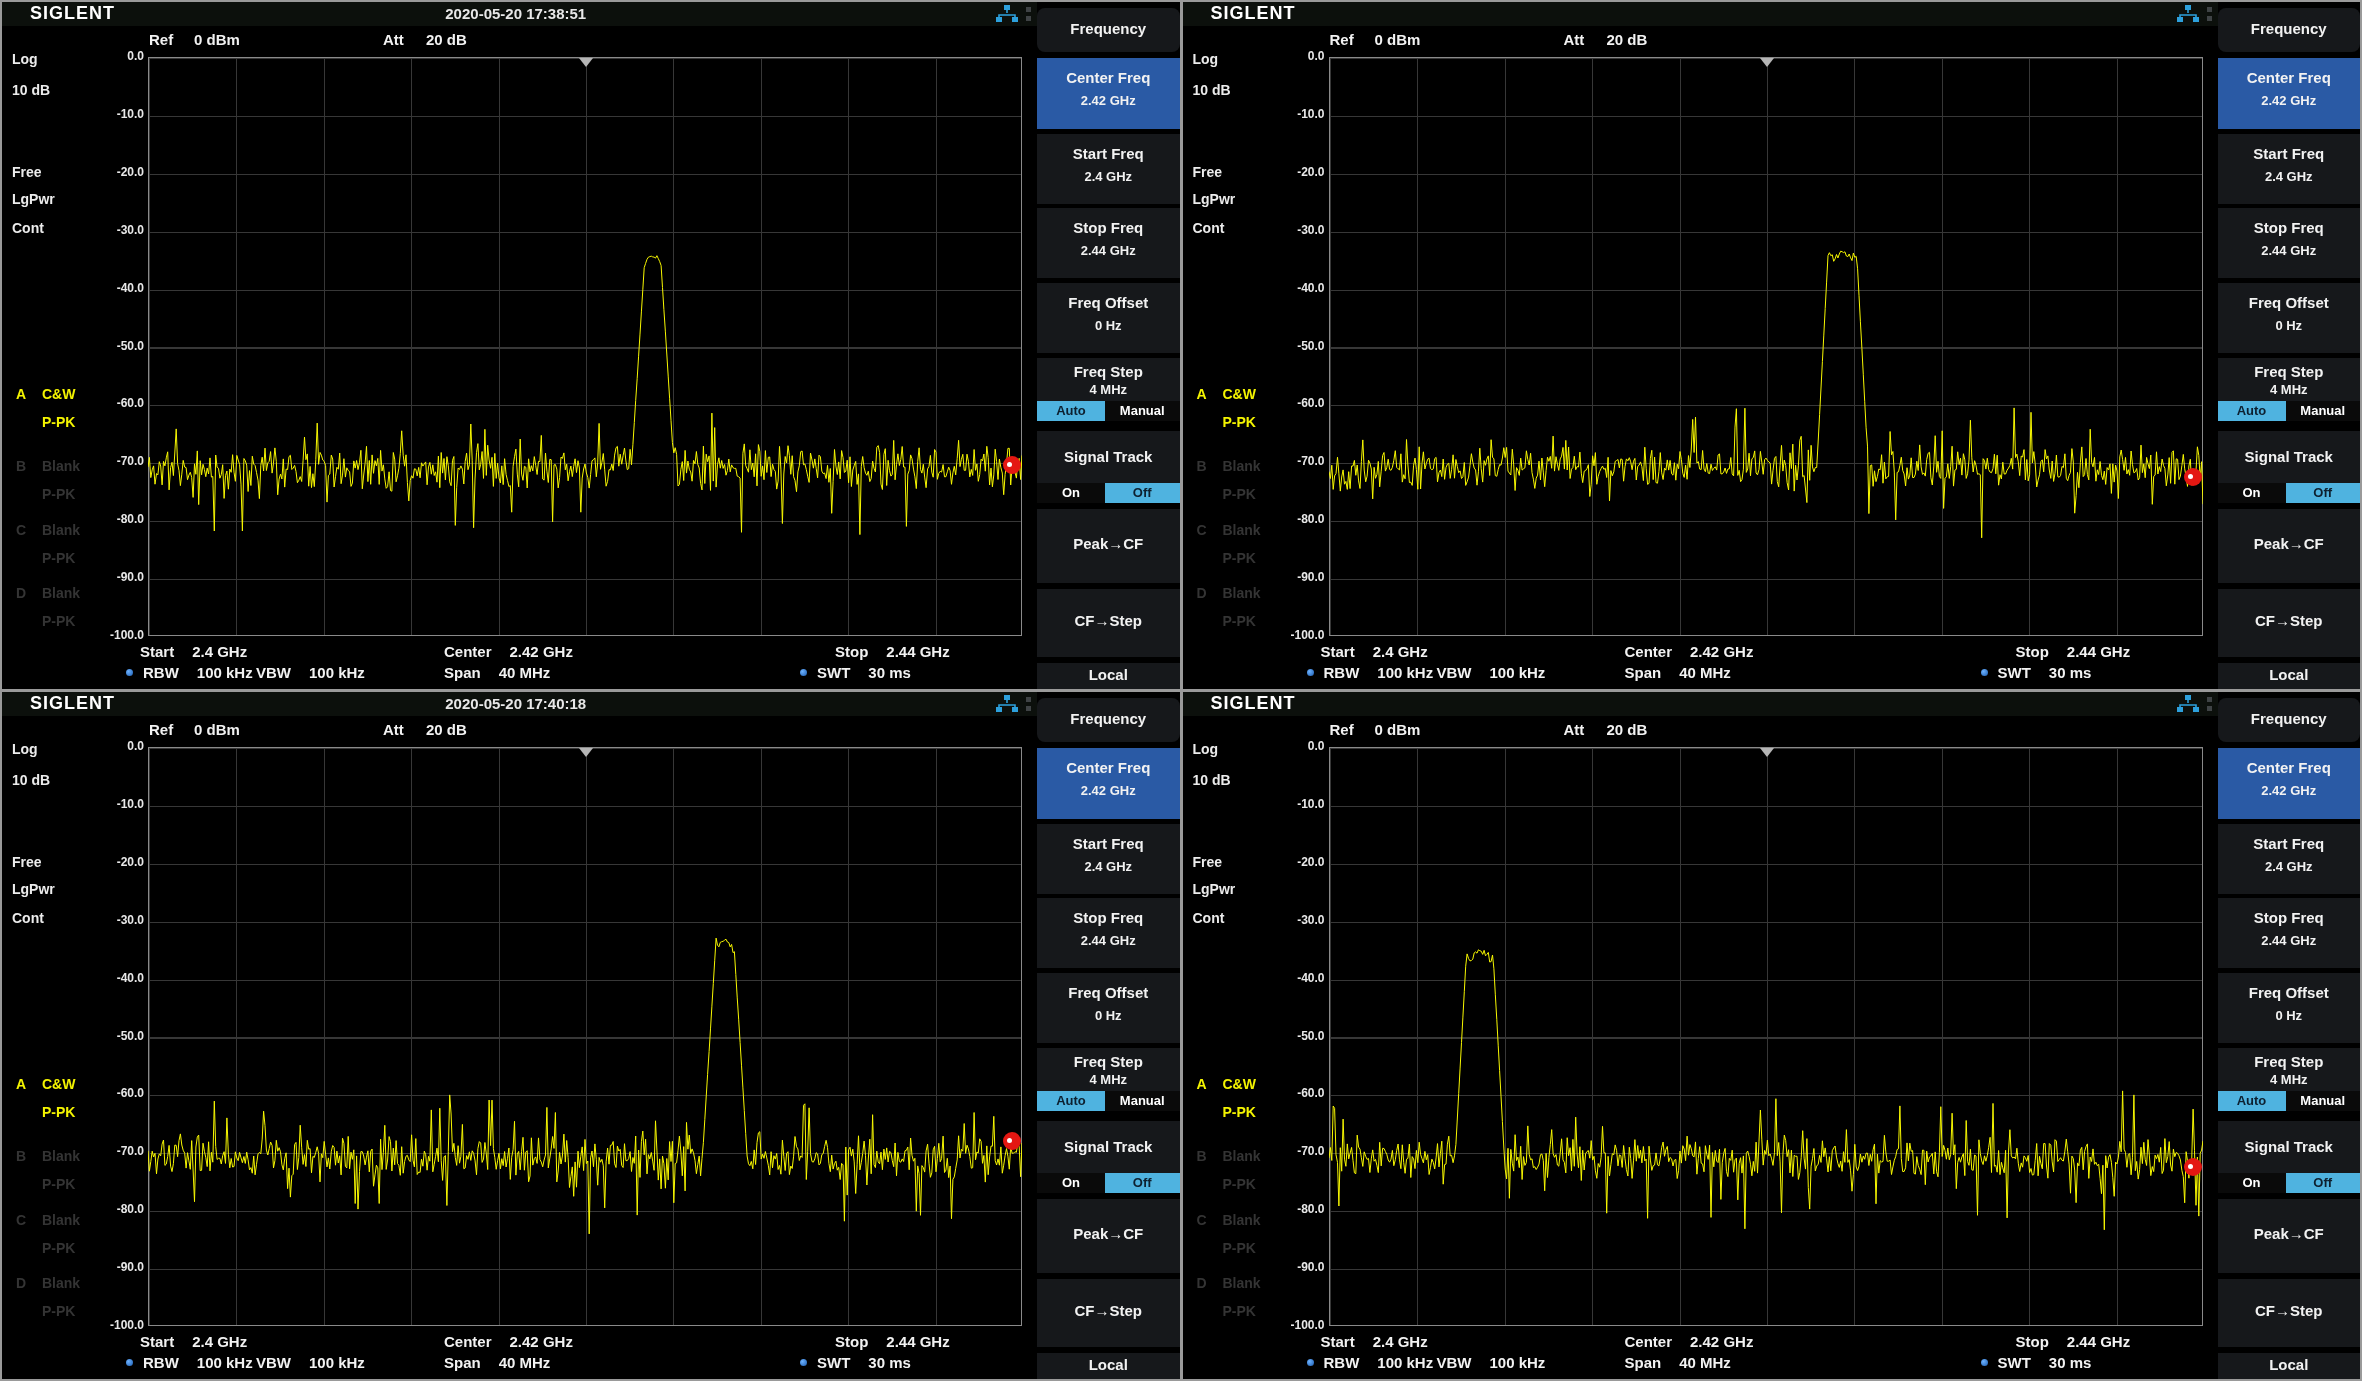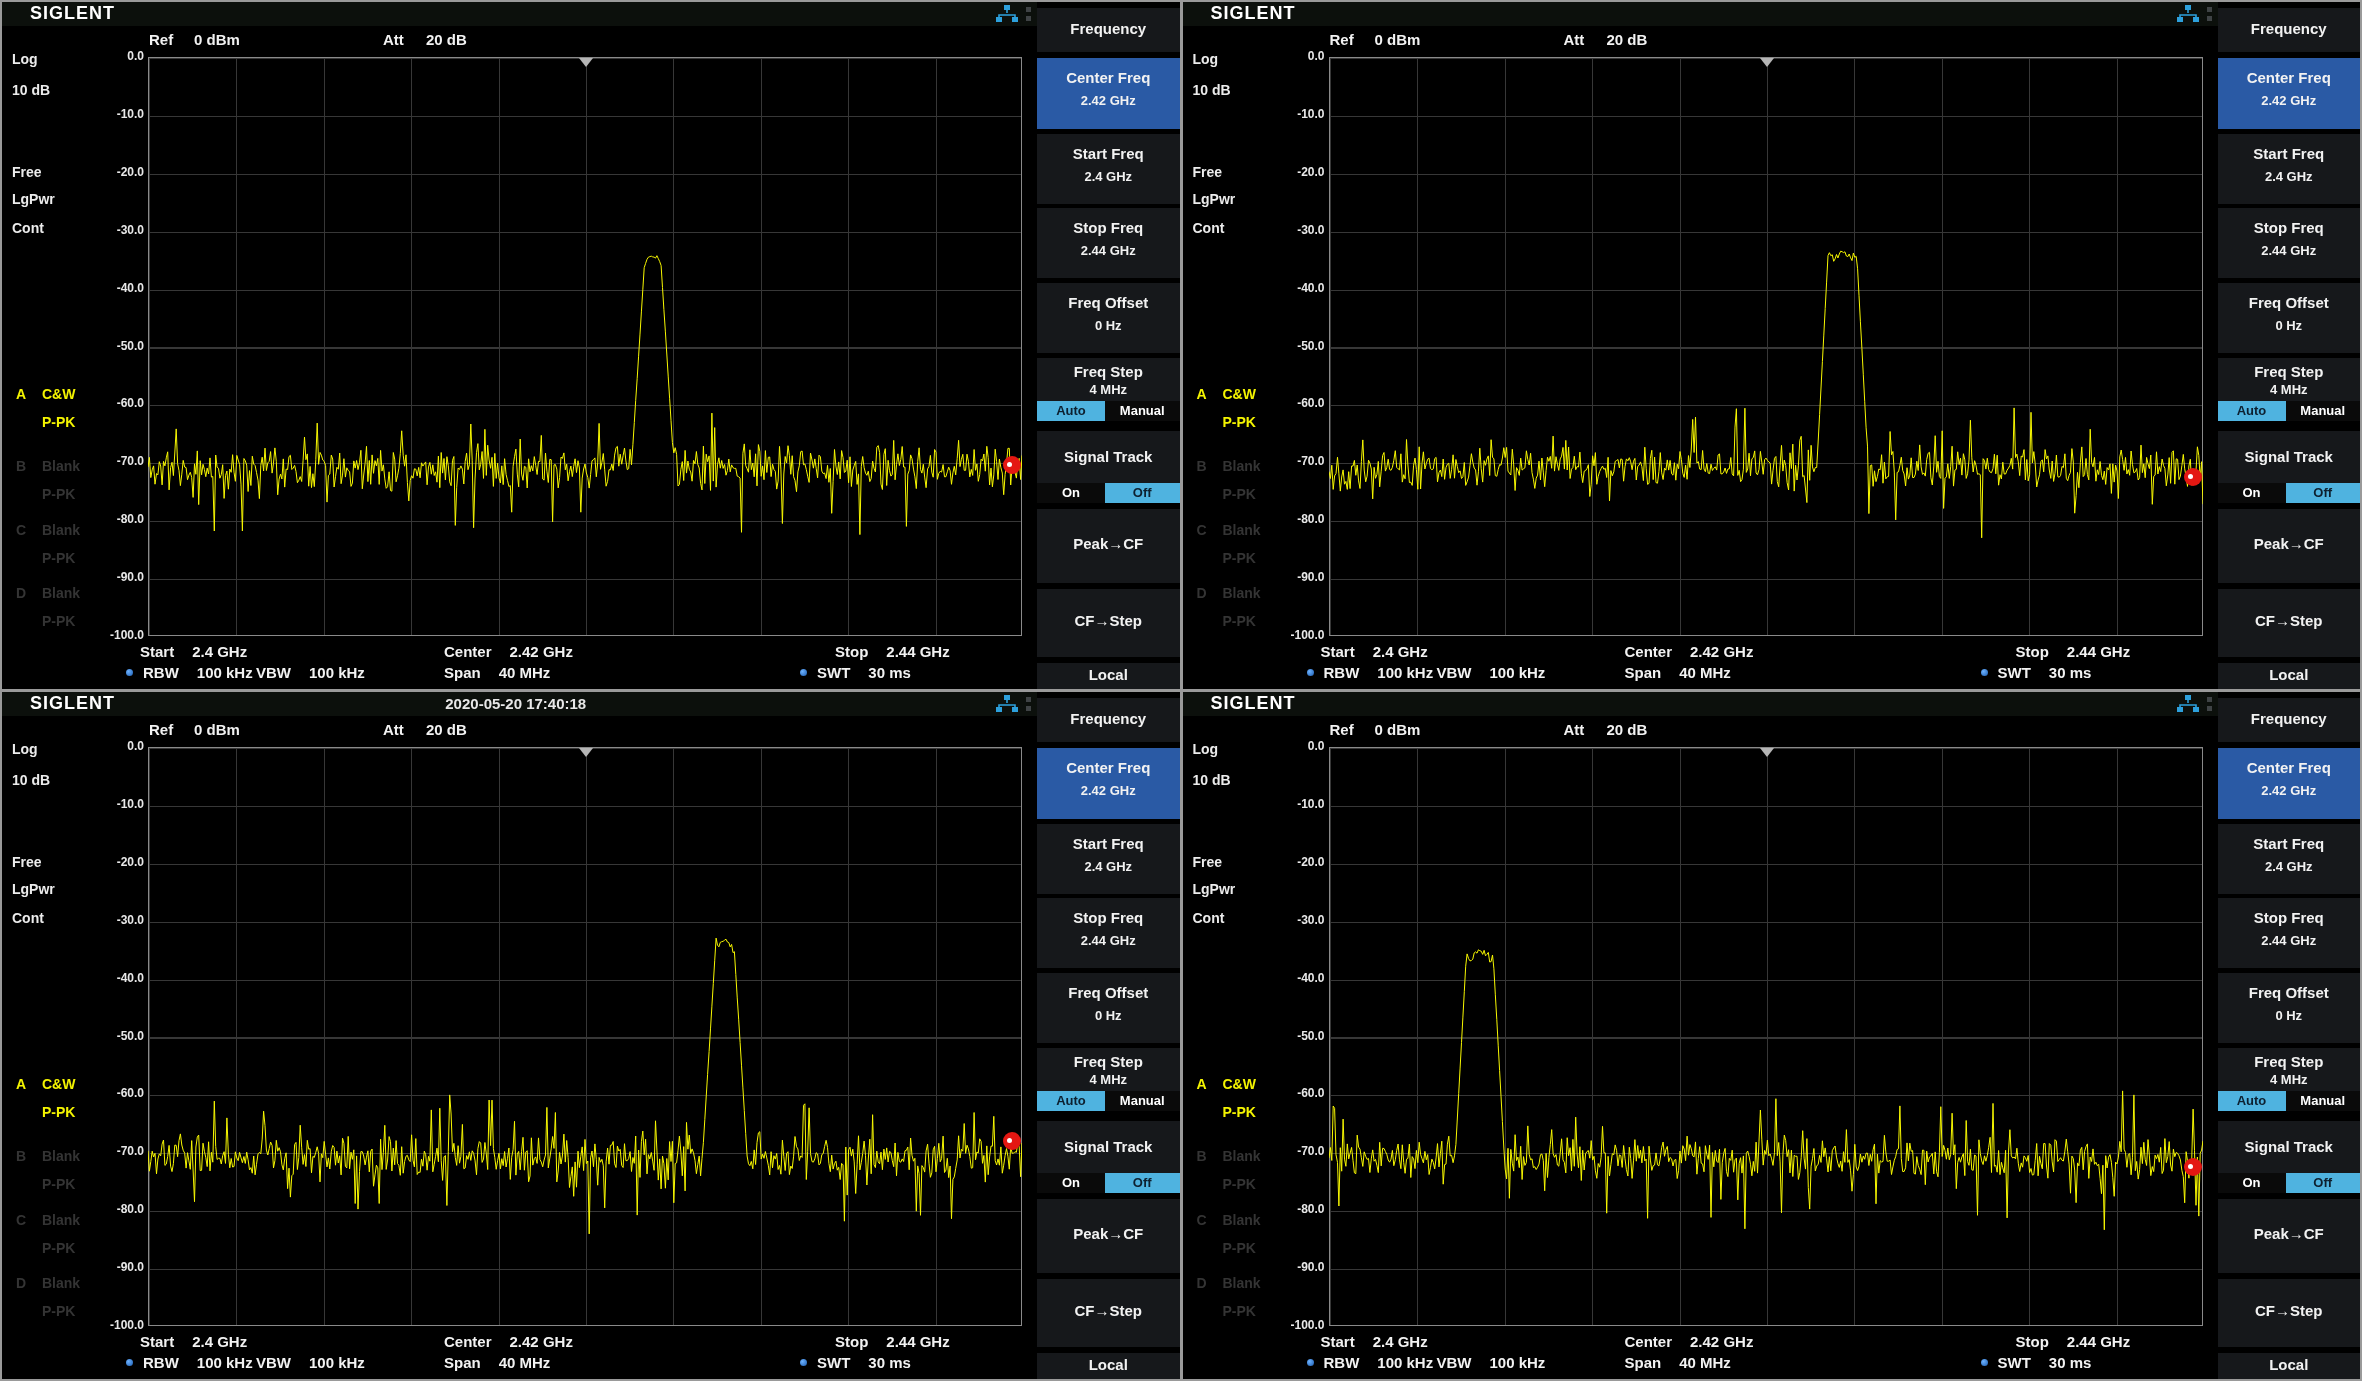--- a/index.html
+++ b/index.html
@@ -41,37 +41,38 @@
   .side .act{color:#f4f400;}
   .side .dim{color:#343434;}
 
   
   .status div{position:absolute;display:flex;gap:18px;font-size:15px;font-weight:600;white-space:nowrap;align-items:center;}
   .bdot{width:7px;height:7px;border-radius:50%;background:radial-gradient(circle at 35% 35%,#6db2ff,#1a5cb0);margin-right:-8px;}
 
   
   .menu{position:absolute;left:1035px;top:0;right:0;bottom:0;background:#000;}
   .mblock{position:absolute;left:0;right:0;background:#16181b;text-align:center;}
-  .mtitle{font-size:15px;font-weight:700;padding-top:12px;}
+  .mtitle{font-size:15px;font-weight:700;padding-top:12px;border-radius:8px;}
   .mlabel{display:block;font-size:15px;font-weight:700;margin-top:11px;}
   .mvalue{display:block;font-size:13px;font-weight:600;margin-top:7px;}
   .sel{background:#2a5aa5;}
   .tglrow{position:absolute;left:0;right:0;bottom:0;height:20px;display:flex;font-size:13px;font-weight:700;}
   .tglrow .cell{flex:0 0 68px;background:#0a0a0a;color:#fff;line-height:20px;}
   .tglrow .cell:last-child{flex:1 1 auto;}
   .tglrow .on{background:#4fb3e0;color:#0d2030;}
 </style>
 </head>
 <body>
 
 <div class="wrap" id="grid">
   <section class="quad">
 
     <div class="hdr">
       <span class="logo">SIGLENT</span>
+      <span class="tstamp">2020-05-20 17:38:51</span>
       <span class="hicons">
         <svg width="24" height="19" viewBox="0 0 24 19">
           <rect x="9" y="0" width="6" height="5" fill="#2da0dc"></rect>
           <rect x="1" y="12" width="6" height="5" fill="#2da0dc"></rect>
           <rect x="17" y="12" width="6" height="5" fill="#2da0dc"></rect>
           <path d="M12 5 v3 M4 12 v-2 h16 v2" stroke="#2da0dc" stroke-width="1.6" fill="none"></path>
         </svg>
         <span class="dimdots">
             <span></span>
             <span></span>

